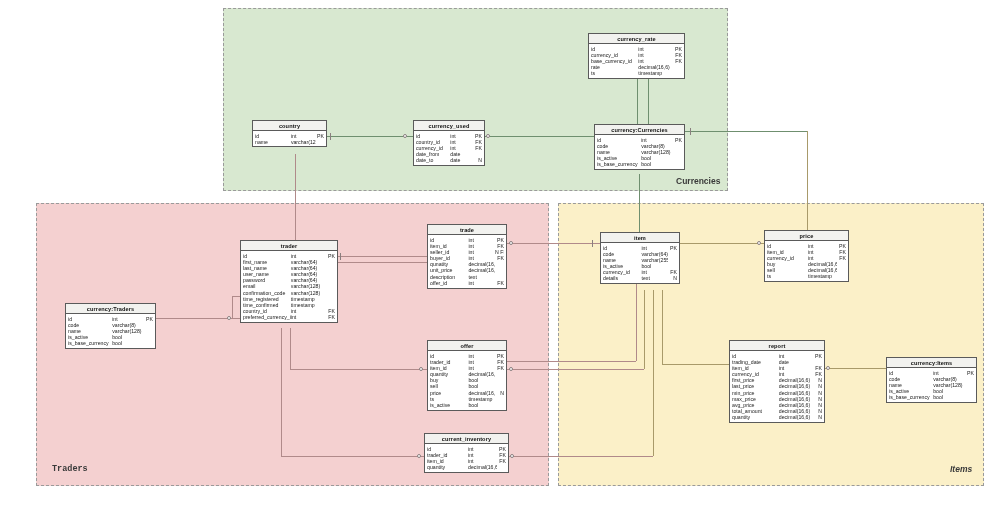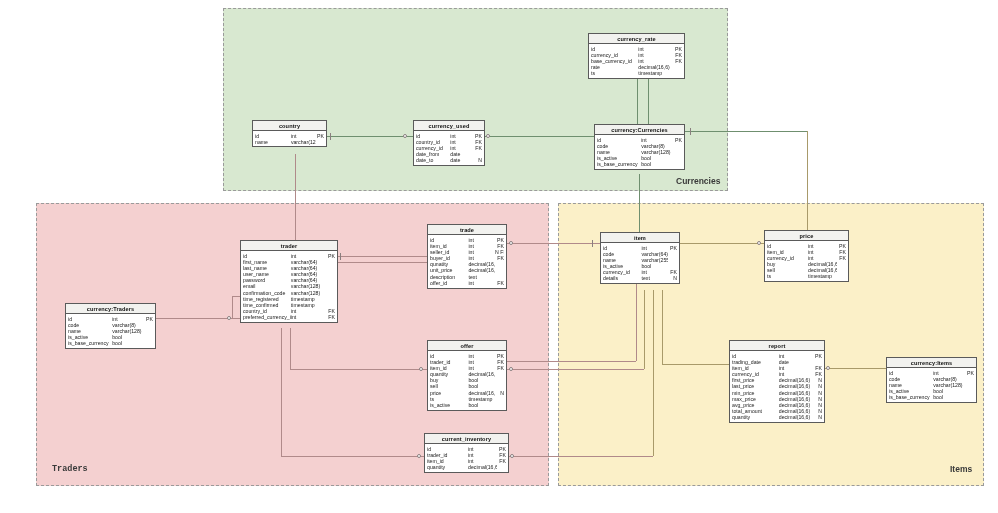--- a/index.html
+++ b/index.html
@@ -102,21 +102,21 @@
   <div class="mk o" style="left:509px;top:367px;"></div>
   <div class="mk o" style="left:417px;top:454px;"></div>
   <div class="mk o" style="left:510px;top:454px;"></div>
   <div class="mk o" style="left:757px;top:241px;"></div>
   <div class="mk o" style="left:826px;top:366px;"></div>
   <div class="mk o" style="left:227px;top:316px;"></div>
   <div class="mk bar" style="left:340px;top:253px;"></div>
 
   <div class="region-label" style="left:676px;top:176px;">Currencies</div>
   <div class="region-label" style="left:52px;top:464px;font-family:Liberation Mono, monospace;">Traders</div>
-  <div class="region-label" style="left:950px;top:464px;">Items</div>
+  <div class="region-label" style="left:950px;top:464px;font-style:italic;">Items</div>
 
   <div id="tables-layer">
       <div class="tbl" style="left: 588px; top: 33px; width: 97px;">
         <div class="thd">currency_rate</div>
         <div class="tbody">
           <div class="row">
             <span class="c-name">id</span>
             <span class="c-type">int</span>
             <span class="c-key">PK</span>
           </div>

